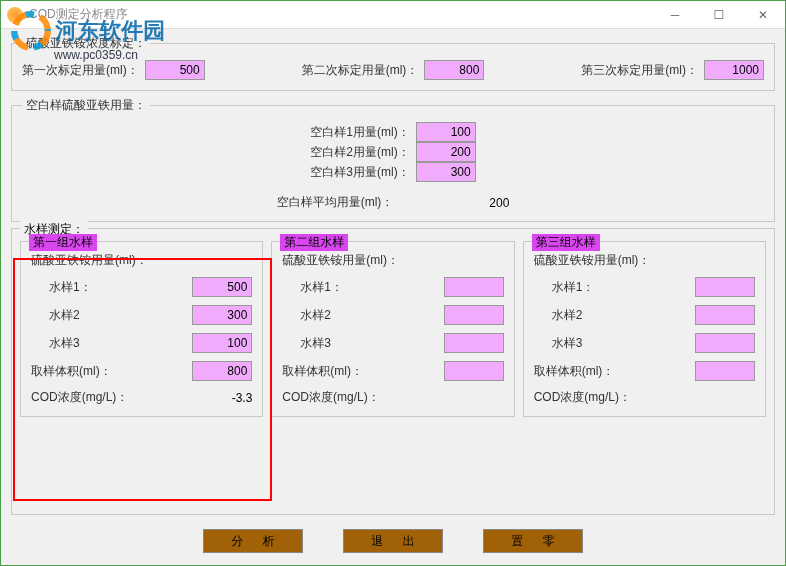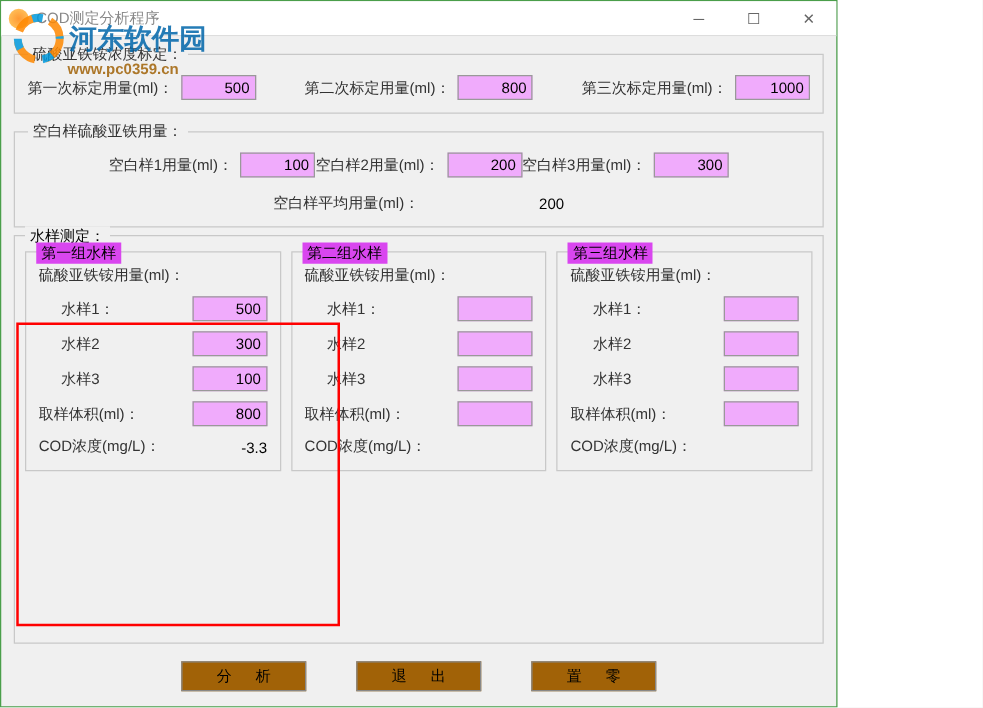--- a/index.html
+++ b/index.html
@@ -1,36 +1,36 @@
 <!DOCTYPE html>
 <html><head>
 <meta charset="utf-8">
 <style>
 * { box-sizing: border-box; margin: 0; padding: 0; }
 body { font-family: "Microsoft YaHei", SimSun, sans-serif; font-size: 12px; background: #fff; width: 786px; height: 566px; overflow: hidden; position: relative; }
-.window { width: 670px; height: 566px; border: 1px solid #4a9e4a; background: #f0f0f0; display: flex; flex-direction: column; }
+.window { width: 786px; height: 566px; border: 1px solid #4a9e4a; background: #f0f0f0; display: flex; flex-direction: column; }
 .titlebar { height: 28px; background: #fff; display: flex; align-items: center; justify-content: space-between; border-bottom: 1px solid #ddd; padding-left: 6px; }
 .titlebar-left { display: flex; align-items: center; gap: 6px; }
 .app-icon { width: 16px; height: 16px; background: radial-gradient(circle, #ff9933 0%, #ffcc66 100%); border-radius: 50%; }
 .title-text { color: #888; font-size: 12px; }
 .win-controls { display: flex; }
 .win-btn { width: 44px; height: 28px; display: flex; align-items: center; justify-content: center; color: #666; }
 .watermark { position: absolute; top: 10px; left: 10px; z-index: 5; opacity: 0.85; pointer-events: none; }
 .watermark .logo { display: inline-block; width: 42px; height: 42px; vertical-align: middle; }
 .watermark .txt1 { font-size: 22px; font-weight: bold; color: #0066aa; vertical-align: middle; }
-.watermark .txt2 { font-size: 12px; color: #a16207; display: block; margin-left: 44px; margin-top: -4px; font-weight: bold; }
+.watermark .txt2 { font-size: 12px; color: #0f172a; display: block; margin-left: 44px; margin-top: -4px; }
 .content { flex: 1; padding: 6px 10px 8px 10px; display: flex; flex-direction: column; gap: 6px; }
 fieldset { border: 1px solid #c8c8c8; padding: 8px 10px 10px 10px; position: relative; }
 legend { padding: 0 4px; font-size: 12px; color: #333; }
 .label { color: #333; white-space: nowrap; }
 input.field { width: 60px; height: 20px; border: 1px solid #999; background: #f0abfc; text-align: right; padding: 0 4px; font-family: inherit; font-size: 12px; }
 .readonly { display: inline-block; min-width: 56px; text-align: right; }
 .calib-row1 { display: flex; justify-content: space-between; align-items: center; }
 .calib-row2 { display: flex; align-items: center; margin-top: 12px; gap: 40px; }
-.blank-row1 { display: flex; justify-content: center; align-items: center; }
+.blank-row1 { display: flex; justify-content: center; align-items: center; flex-direction: column; }
 .blank-row2 { display: flex; justify-content: center; align-items: center; margin-top: 12px; gap: 60px; }
 .samples-wrap { border: 1px solid #c8c8c8; padding: 8px 8px 10px 8px; position: relative; flex: 1; }
 .samples-legend { position: absolute; top: -8px; left: 8px; background: #f0f0f0; padding: 0 4px; font-size: 12px; }
 .sample-groups { display: flex; gap: 8px; margin-top: 4px; }
 .sample-group { flex: 1; border: 1px solid #c8c8c8; padding: 8px 10px 10px 10px; position: relative; }
 .sample-group-legend { position: absolute; top: -8px; left: 8px; background: #d946ef; padding: 0 4px; font-size: 12px; }
 .sg-row { display: flex; align-items: center; justify-content: space-between; margin-top: 8px; }
 .sg-row .label { flex: 1; }
 .sg-row.indent .label { padding-left: 18px; }
 .sg-header { margin-top: 2px; }

